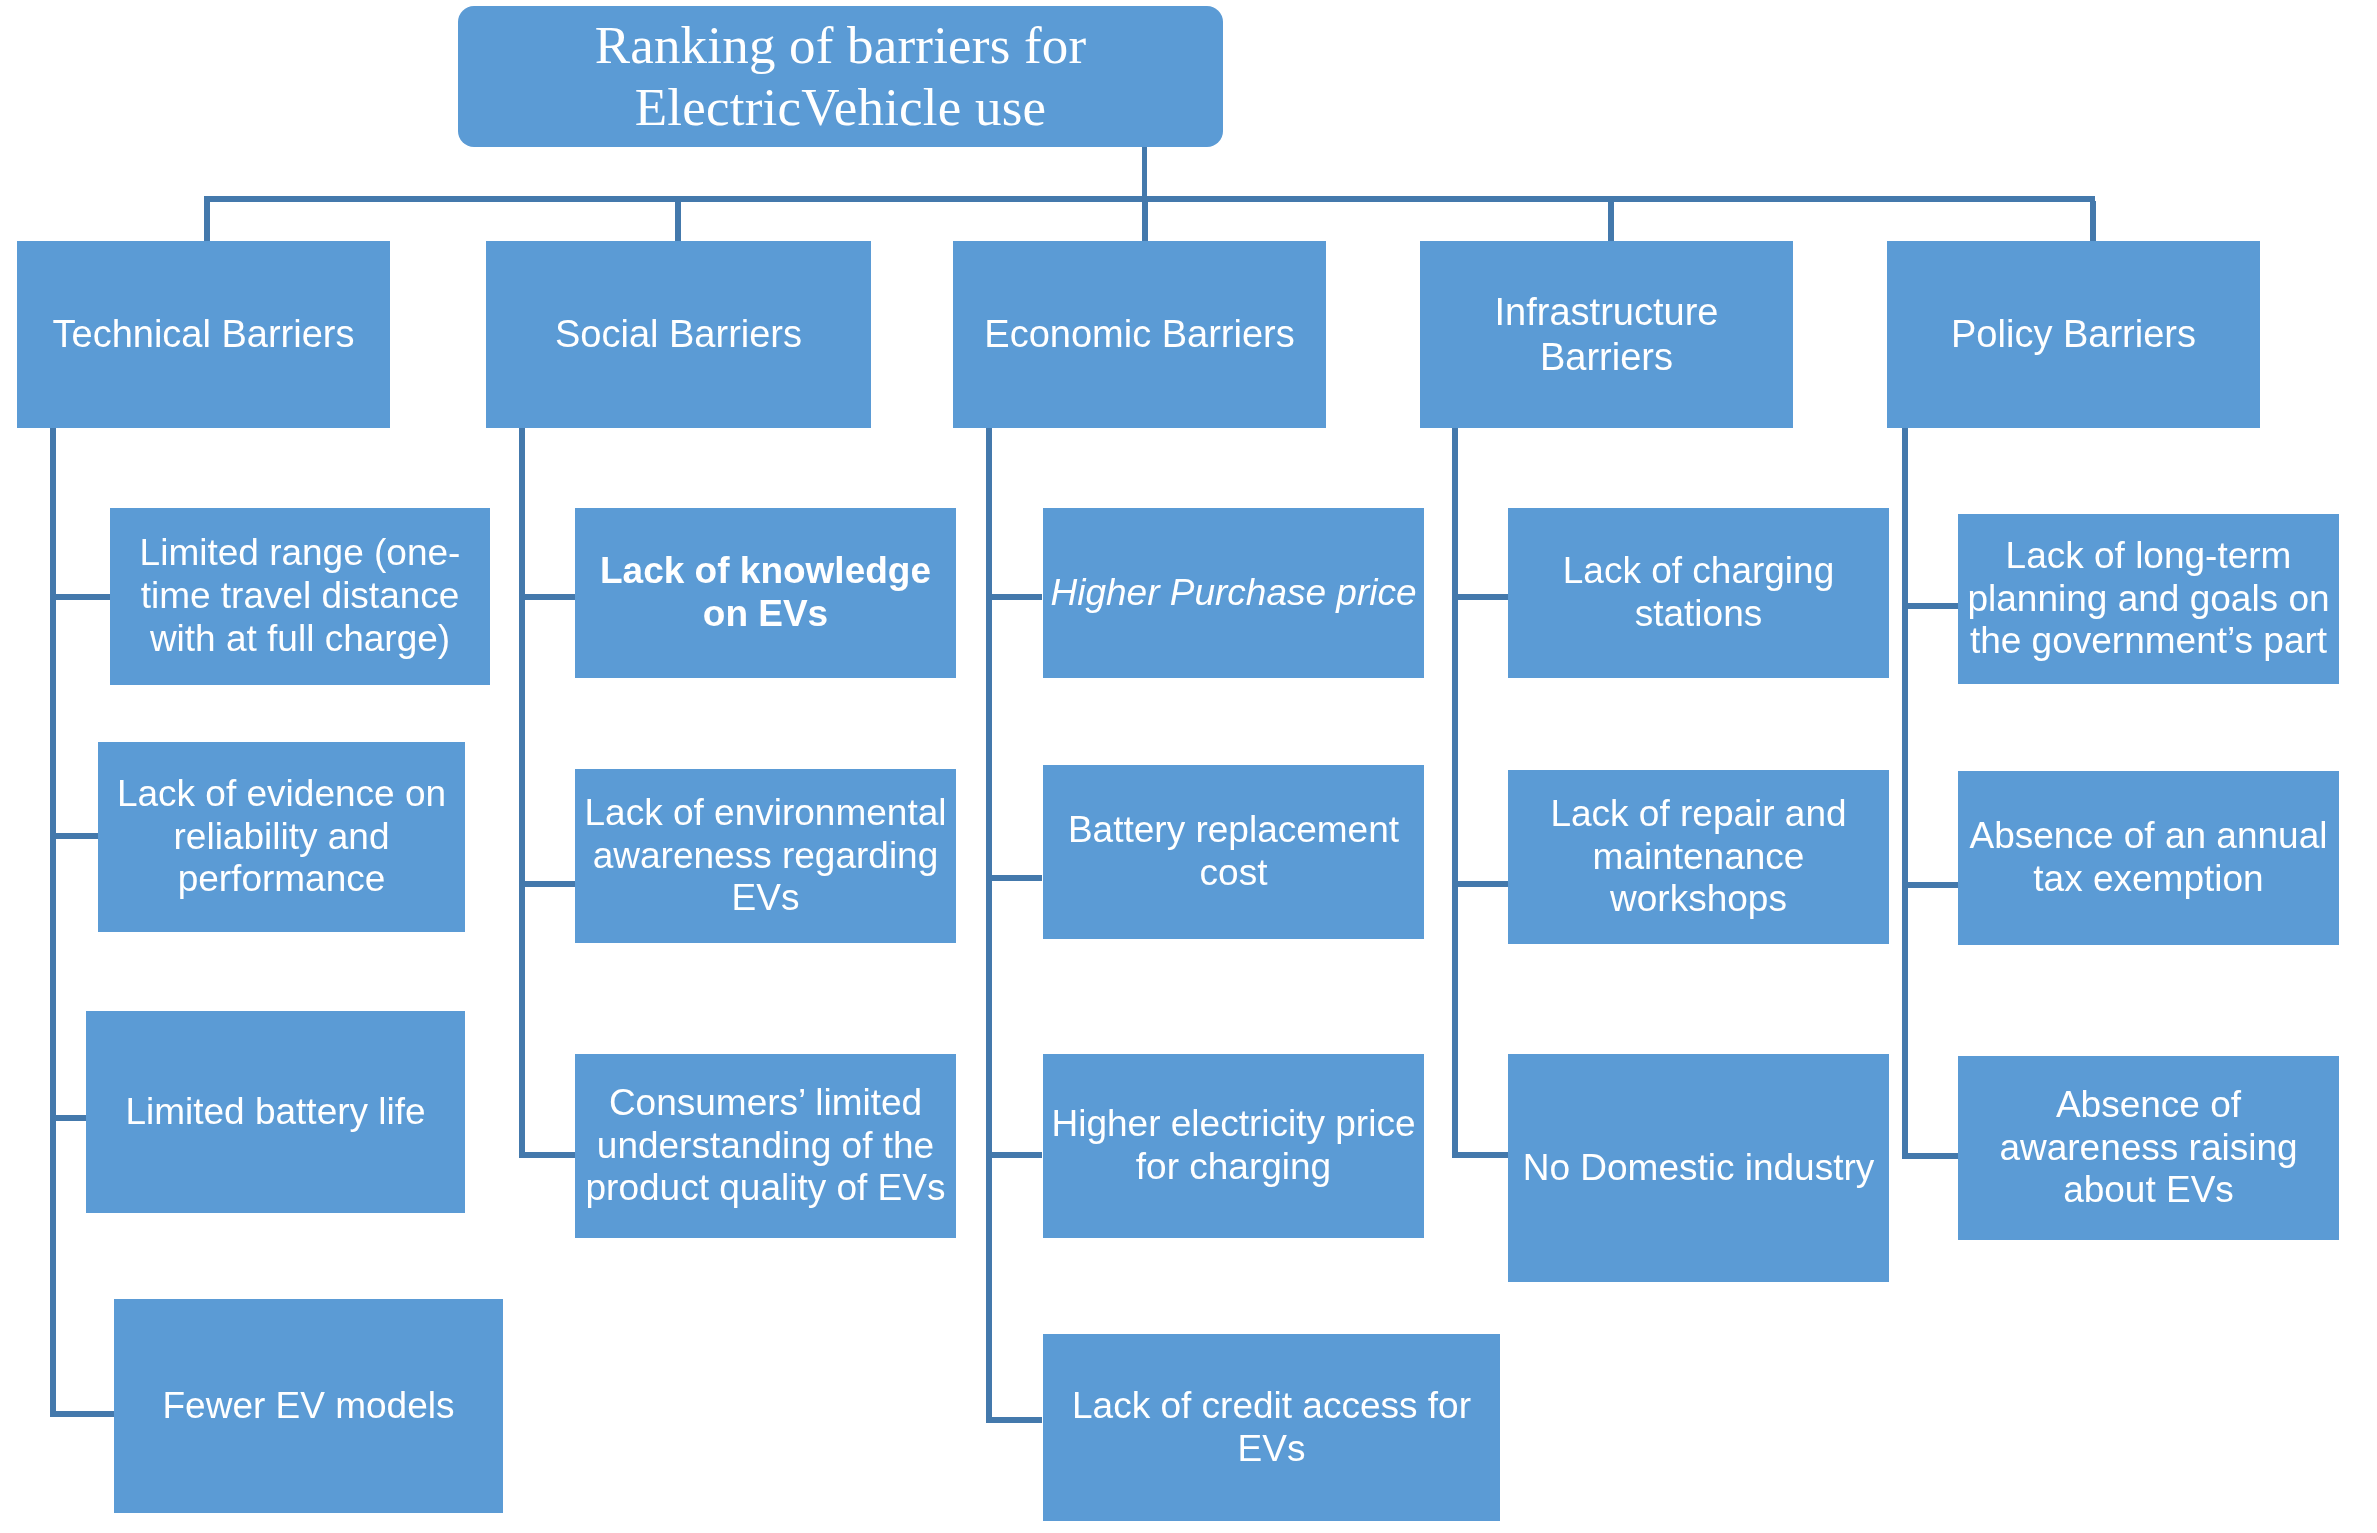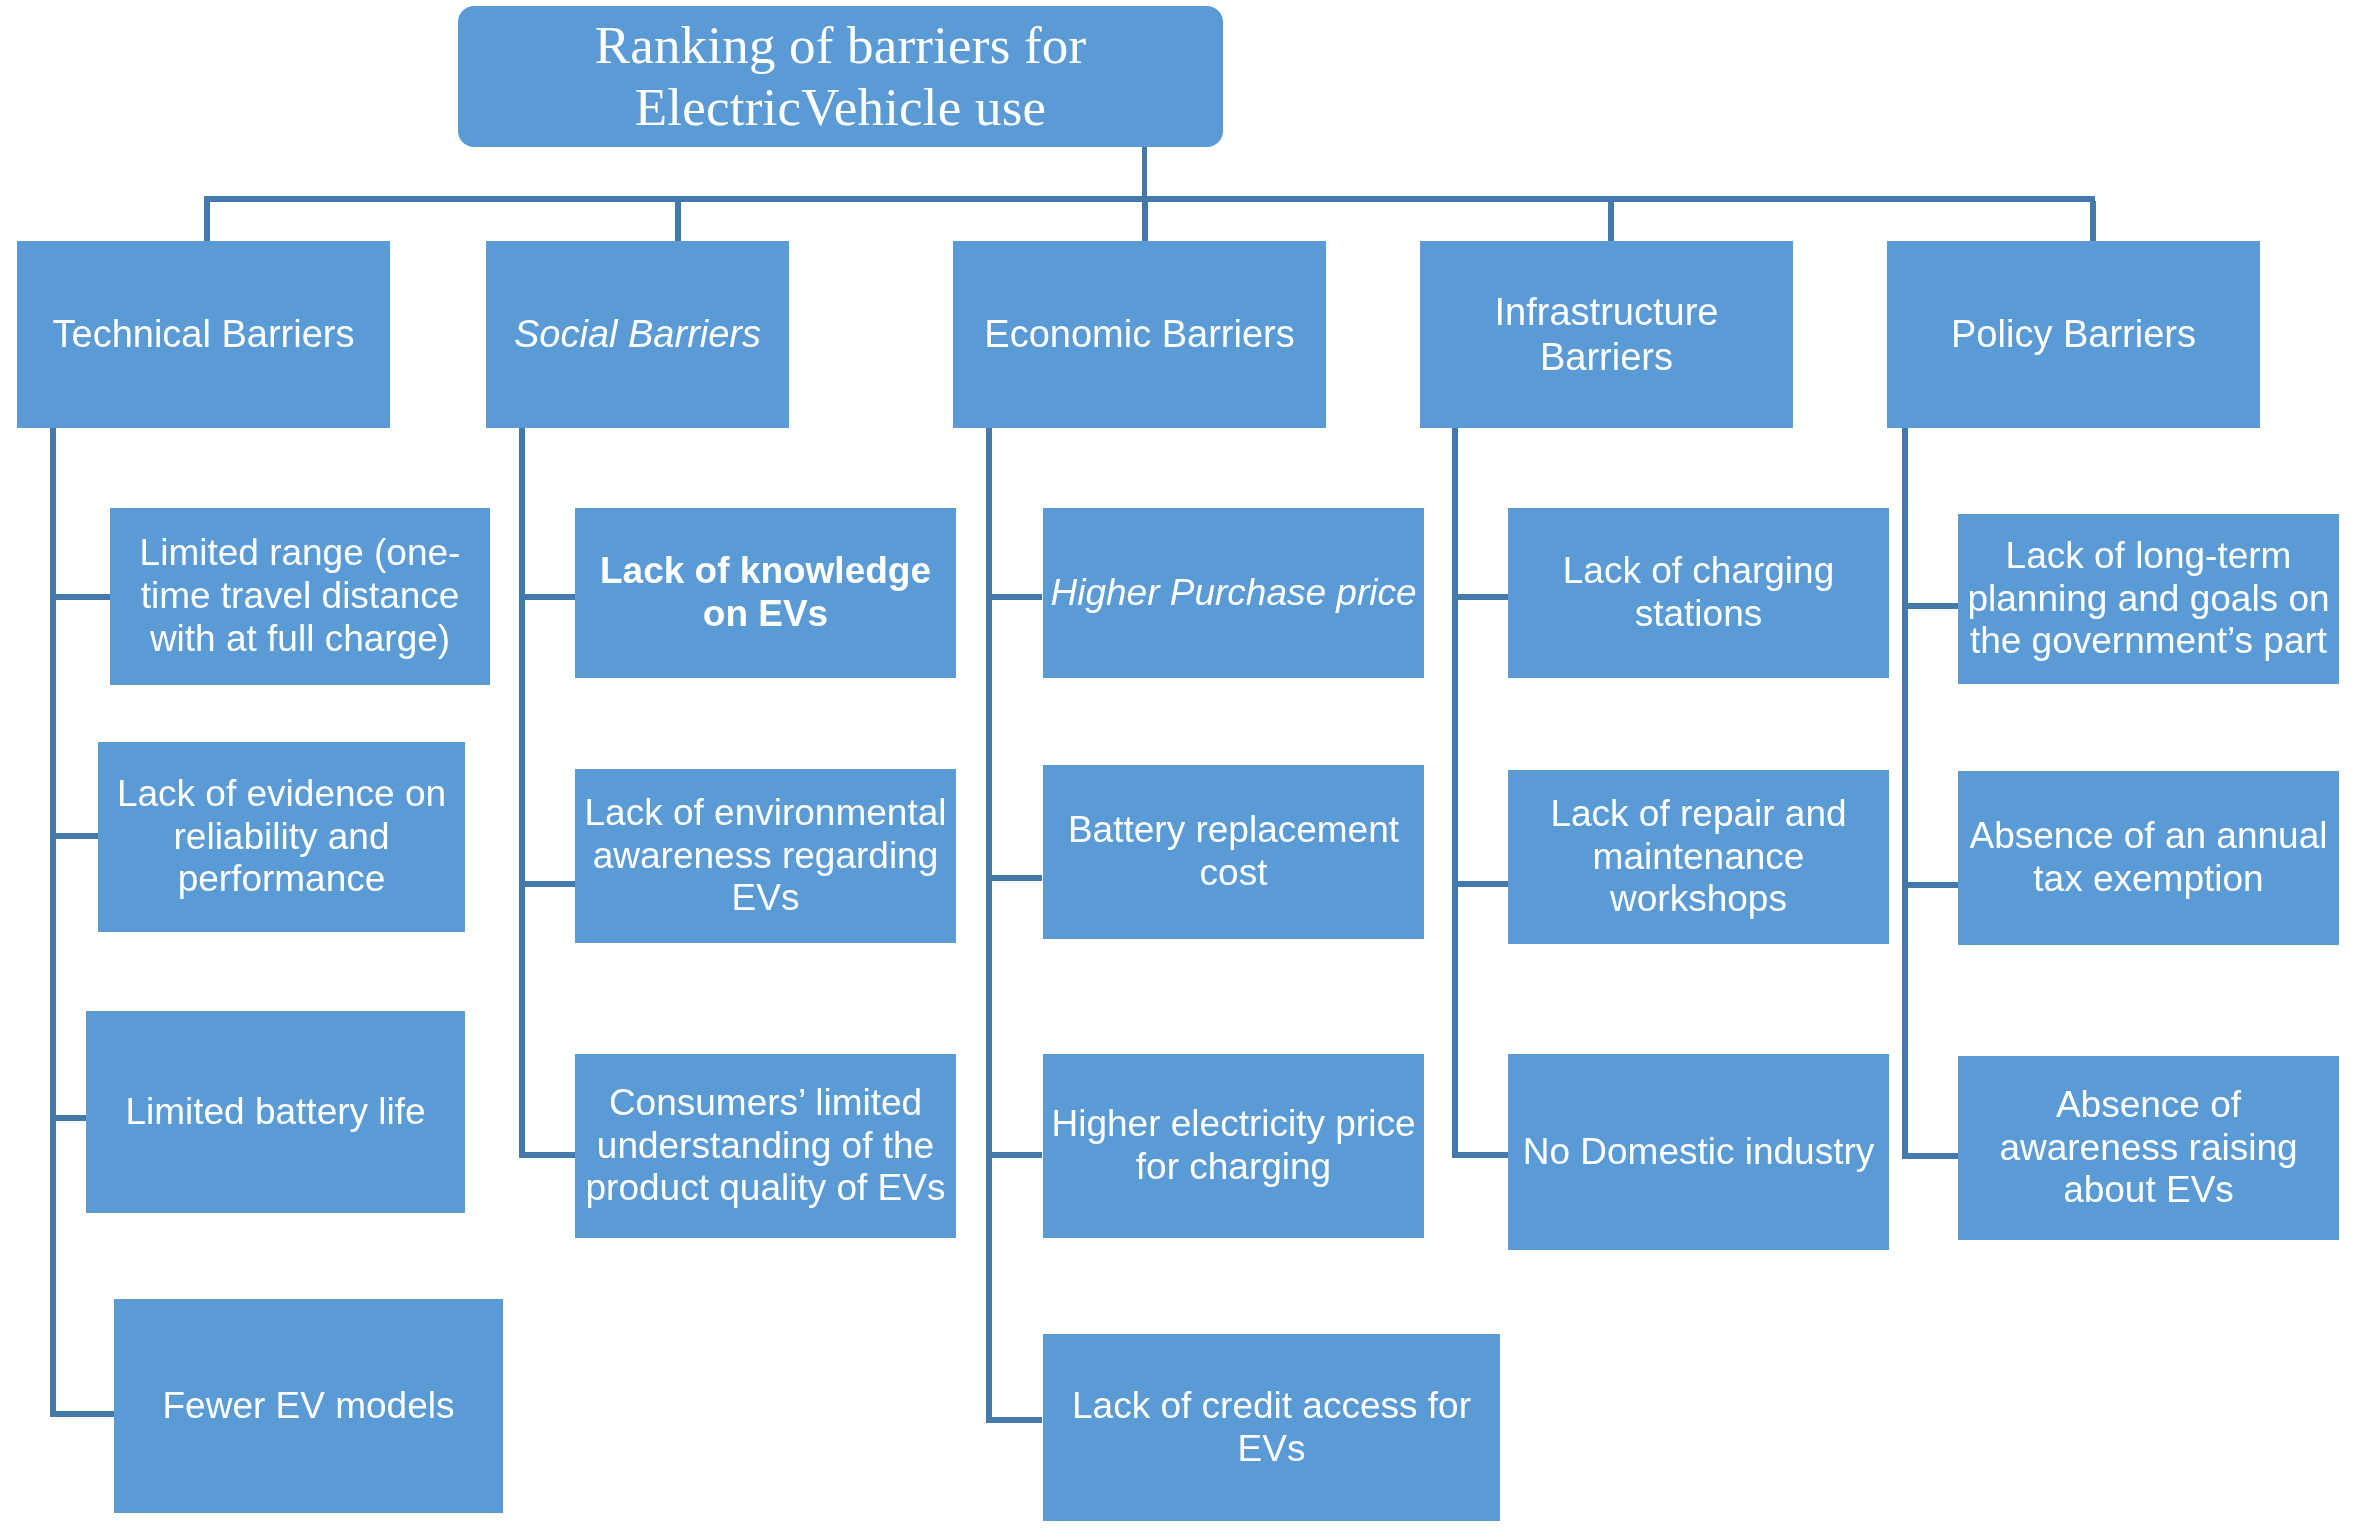--- a/index.html
+++ b/index.html
@@ -72,21 +72,21 @@
 
   <div class="line vline" style="left:204px;top:201px;width:5.5px;height:42px;"></div>
   <div class="line vline" style="left:675px;top:201px;width:5.5px;height:42px;"></div>
   <div class="line vline" style="left:1142px;top:201px;width:5.5px;height:42px;"></div>
   <div class="line vline" style="left:1608px;top:201px;width:5.5px;height:42px;"></div>
   <div class="line vline" style="left:2090px;top:201px;width:5.5px;height:42px;"></div>
 
   <div class="node cat" style="left:17px;top:241px;width:373px;height:187px;">
     <span class="txt">Technical Barriers</span>
   </div>
-  <div class="node cat" style="left:486px;top:241px;width:303px;height:187px;font-style:italic;">
+  <div class="node cat" style="left:486px;top:241px;width:385px;height:187px;">
     <span class="txt">Social Barriers</span>
   </div>
   <div class="node cat" style="left:1420px;top:241px;width:373px;height:187px;">
     <span class="txt">Infrastructure Barriers</span>
   </div>
   <div class="node cat" style="left:953px;top:241px;width:373px;height:187px;">
     <span class="txt">Economic Barriers</span>
   </div>
   <div class="node cat" style="left:1887px;top:241px;width:373px;height:187px;">
     <span class="txt">Policy Barriers</span>
@@ -149,21 +149,21 @@
   <div class="line stub" style="left:1452px;top:594px;width:56px;height:5.5px;"></div>
   <div class="line stub" style="left:1452px;top:881px;width:56px;height:5.5px;"></div>
   <div class="line stub" style="left:1452px;top:1152px;width:56px;height:5.5px;"></div>
 
   <div class="node leaf" style="left:1508px;top:508px;width:381px;height:170px;">
     <span class="txt">Lack of charging stations</span>
   </div>
   <div class="node leaf" style="left:1508px;top:770px;width:381px;height:174px;">
     <span class="txt">Lack of repair and maintenance workshops</span>
   </div>
-  <div class="node leaf" style="left:1508px;top:1054px;width:381px;height:196px;">
+  <div class="node leaf" style="left:1508px;top:1054px;width:381px;height:228px;">
     <span class="txt">No Domestic industry</span>
   </div>
 
   <div class="line vline" style="left:1902px;top:428px;width:5.5px;height:730px;"></div>
   <div class="line stub" style="left:1902px;top:603px;width:56px;height:5.5px;"></div>
   <div class="line stub" style="left:1902px;top:882px;width:56px;height:5.5px;"></div>
   <div class="line stub" style="left:1902px;top:1153px;width:56px;height:5.5px;"></div>
 
   <div class="node leaf" style="left:1958px;top:514px;width:381px;height:170px;">
     <span class="txt">Lack of long-term planning and goals on the government’s part</span>

